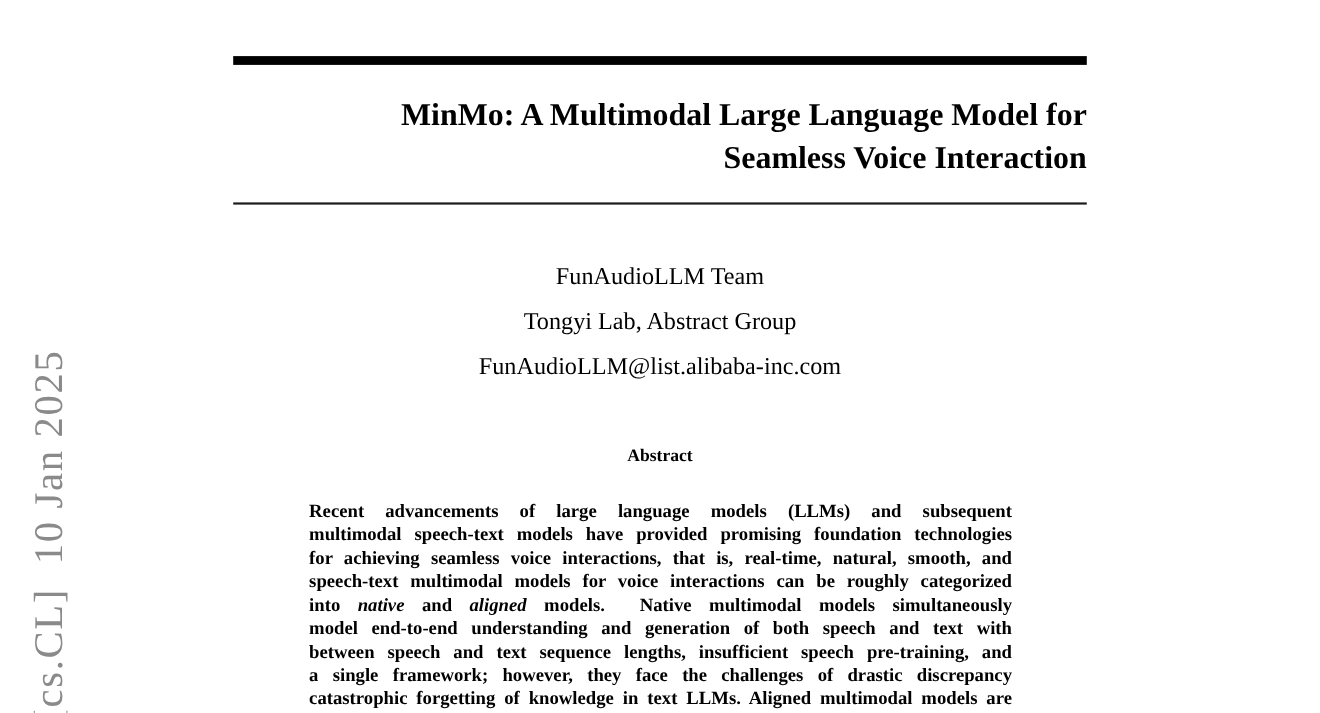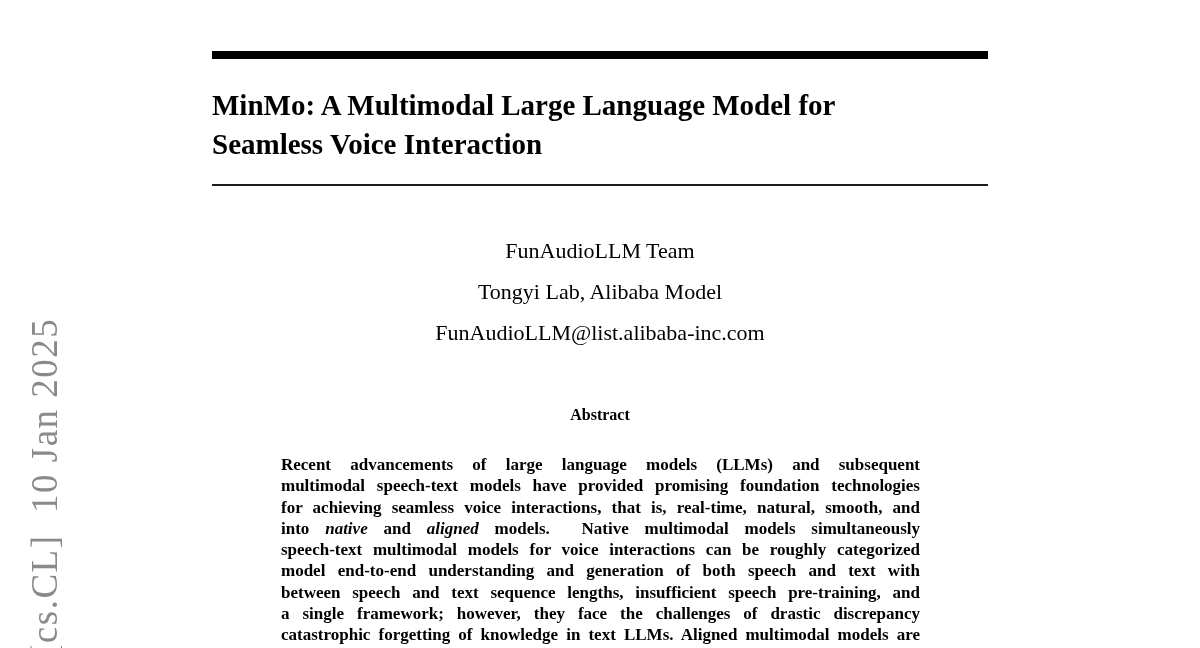--- a/index.html
+++ b/index.html
@@ -48,21 +48,21 @@
     height: 8px;
     background: #000000;
   }
 
   .paper-title {
     position: absolute;
     left: 0;
     top: 86px;
     width: 776px;
     margin: 0;
-    text-align: left;
+    text-align: right;
     font-weight: bold;
     font-size: 29px;
     line-height: 39px;
     color: #000000;
   }
 
   .rule-thin {
     position: absolute;
     left: 0;
     top: 184px;
@@ -124,31 +124,31 @@
 
   <h1 class="paper-title">
       <div class="title-line">MinMo: A Multimodal Large Language Model for</div>
       <div class="title-line">Seamless Voice Interaction</div>
     </h1>
 
   <div class="rule-thin"></div>
 
   <div class="author-block">
     <div class="author-line">FunAudioLLM Team</div>
-    <div class="author-line">Tongyi Lab, Alibaba Model</div>
+    <div class="author-line">Tongyi Lab, Abstract Group</div>
     <div class="author-line">FunAudioLLM@list.alibaba-inc.com</div>
   </div>
 
   <div class="abstract-heading">Abstract</div>
 
   <div class="abstract-body">
       <div class="abs-line">Recent advancements of large language models (LLMs) and subsequent</div>
       <div class="abs-line">multimodal speech-text models have provided promising foundation technologies</div>
       <div class="abs-line">for achieving seamless voice interactions, that is, real-time, natural, smooth, and</div>
+      <div class="abs-line">speech-text multimodal models for voice interactions can be roughly categorized</div>
       <div class="abs-line">into <em>native</em> and <em>aligned</em> models.&nbsp; Native multimodal models simultaneously</div>
-      <div class="abs-line">speech-text multimodal models for voice interactions can be roughly categorized</div>
       <div class="abs-line">model end-to-end understanding and generation of both speech and text with</div>
       <div class="abs-line">between speech and text sequence lengths, insufficient speech pre-training, and</div>
       <div class="abs-line">a single framework; however, they face the challenges of drastic discrepancy</div>
       <div class="abs-line">catastrophic forgetting of knowledge in text LLMs. Aligned multimodal models are</div>
     </div>
 
 </div>
 
 </body></html>

